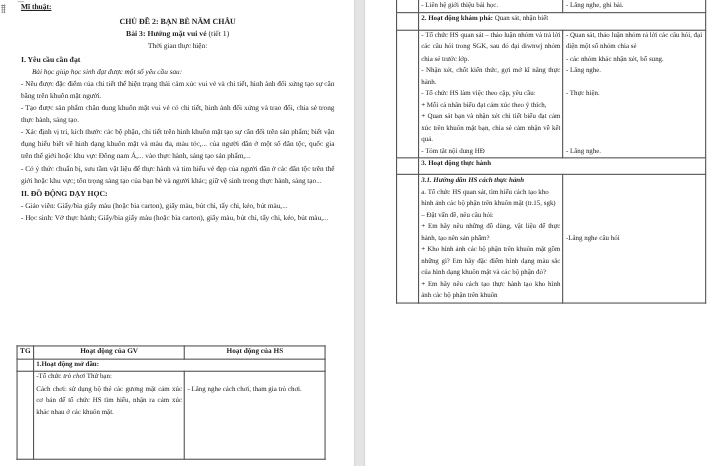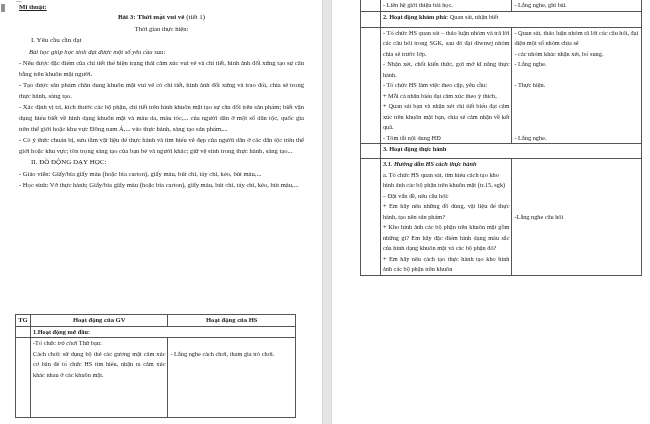--- a/index.html
+++ b/index.html
@@ -21,21 +21,21 @@
   .handle { position: absolute; left: 1px; top: 4px; width: 4px; height: 8px;
     background-image: radial-gradient(#888 0.7px, transparent 0.8px); background-size: 2px 2px; }
   .corner-tl { position: absolute; left: 16px; top: 1px; width: 6px; height: 1px; background: #bbb; }
 
   .doc { position: absolute; left: 19px; top: 0; width: 285px; font-size: 6.6px; line-height: 11px; }
   .subject { font-weight: bold; text-decoration: underline; font-size: 6.8px; margin-top: 1px; }
   .center { text-align: center; }
   .title1 { font-weight: bold; font-size: 7.2px; margin-top: 3px; }
   .title2 { font-weight: bold; font-size: 7px; }
   .title2 .normal { font-weight: normal; }
-  .heading { font-weight: normal; font-size: 7px; margin-top: 1px; margin-left: 12px; }
+  .heading { font-weight: bold; font-size: 7px; margin-top: 1px; }
   .heading.big { font-size: 7.6px; }
   .italic-indent { font-style: italic; padding-left: 10px; }
   .para { text-align: justify; }
 
   table.plan { border-collapse: collapse; position: absolute; font-size: 6.3px; line-height: 10.5px; }
   table.plan td, table.plan th { border: 1px solid #555; vertical-align: top; padding: 0 2px; }
   table.plan th { font-weight: bold; text-align: center; font-size: 6.6px; }
   .sec-row td.sec { font-weight: bold; }
   .sec .normal { font-weight: normal; }
   .bi { font-weight: bold; font-style: italic; }
@@ -46,21 +46,22 @@
   #table-right { left: 28px; top: -2px; width: 282px; }
 </style>
 </head>
 <body>
 
 <div class="page" id="page-left">
   <div class="handle"></div>
   <div class="corner-tl"></div>
   <div class="doc">
     <div class="subject">Mĩ thuật:</div>
-    <div class="center title2"><span>Bài 3: Thời mặt vui vẻ</span> <span class="normal">(tiết 1)</span></div>
+    <div class="center title1">CHỦ ĐỀ 2: BẠN BÈ NĂM CHÂU</div>
+    <div class="center title2"><span>Bài 3: Hướng mặt vui vẻ</span> <span class="normal">(tiết 1)</span></div>
     <div class="center">Thời gian thực hiện:</div>
     <div class="heading">I. Yêu cầu cần đạt</div>
     <div class="italic-indent">Bài học giúp học sinh đạt được một số yêu cầu sau:</div>
     <div class="para">- Nêu được đặc điểm của chi tiết thể hiện trạng thái cảm xúc vui vẻ và chi tiết, hình ảnh đối xứng tạo sự cân bằng trên khuôn mặt người.</div>
     <div class="para">- Tạo được sản phẩm chân dung khuôn mặt vui vẻ có chi tiết, hình ảnh đối xứng và trao đổi, chia sẻ trong thực hành, sáng tạo.</div>
     <div class="para">- Xác định vị trí, kích thước các bộ phận, chi tiết trên hình khuôn mặt tạo sự cân đối trên sản phẩm; biết vận dụng hiểu biết về hình dạng khuôn mặt và màu da, màu tóc,... của người dân ở một số dân tộc, quốc gia trên thế giới hoặc khu vực Đông nam Á,... vào thực hành, sáng tạo sản phẩm,...</div>
     <div class="para">- Có ý thức chuẩn bị, sưu tầm vật liệu để thực hành và tìm hiểu vẻ đẹp của người dân ở các dân tộc trên thế giới hoặc khu vực; tôn trọng sáng tạo của bạn bè và người khác; giữ vệ sinh trong thực hành, sáng tạo...</div>
     <div class="heading">II. ĐỒ ĐỘNG DẠY HỌC:</div>
     <div class="para">- Giáo viên: Giấy/bìa giấy màu (hoặc bìa carton), giấy màu, bút chì, tẩy chì, kéo, bút màu,...</div>
     <div class="para">- Học sinh: Vở thực hành; Giấy/bìa giấy màu (hoặc bìa carton), giấy màu, bút chì, tẩy chì, kéo, bút màu,...</div>

